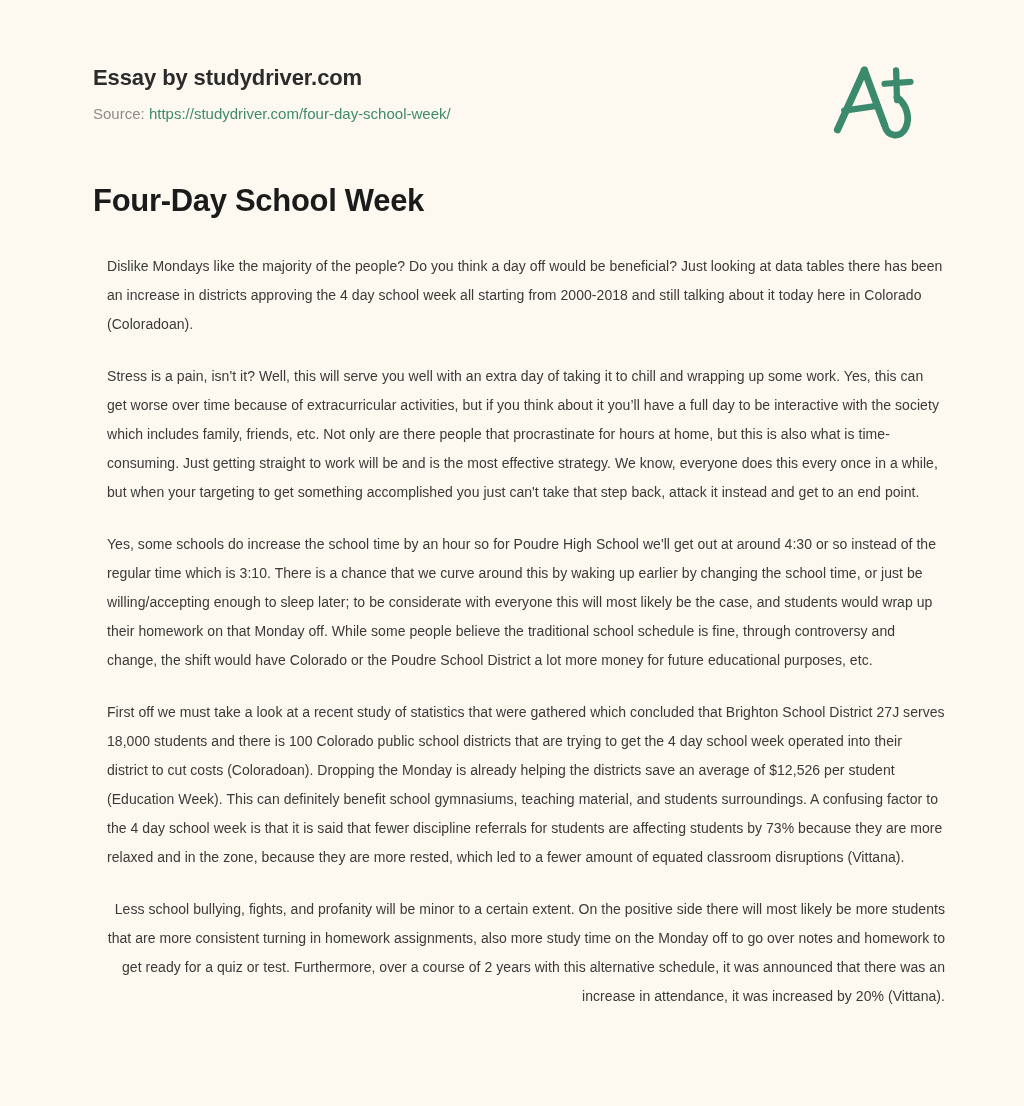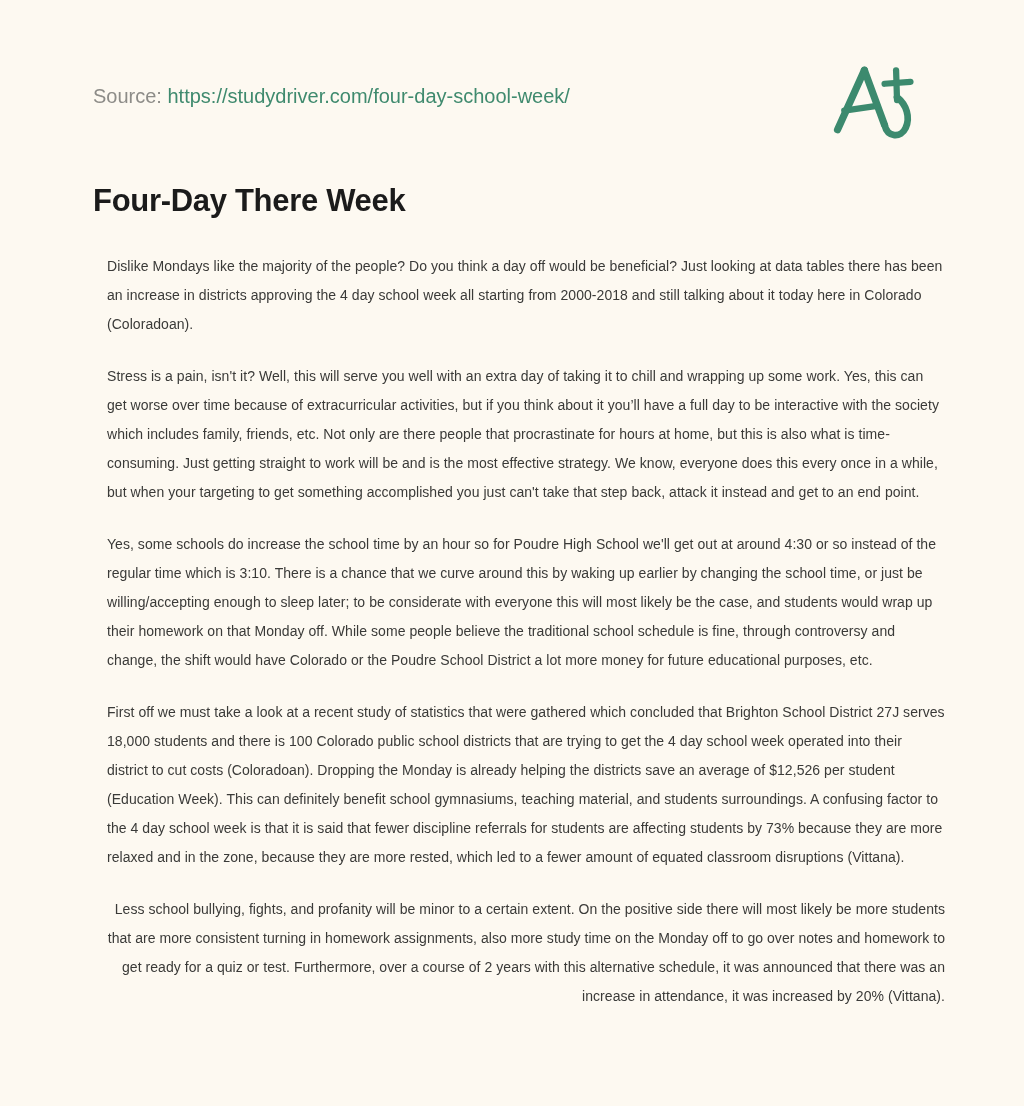--- a/index.html
+++ b/index.html
@@ -49,22 +49,22 @@
     font-size: 22px;
     font-weight: bold;
     color: #2b2b2b;
     letter-spacing: -0.1px;
     line-height: 1.25;
     margin: 0;
     white-space: nowrap;
   }
 
   .source-line {
-    margin-top: 19px;
-    font-size: 20px;
+    margin-top: 12px;
+    font-size: 15px;
     color: #8d8c88;
     line-height: 1.3;
     white-space: nowrap;
   }
 
   .source-link {
     color: #3f8a6e;
     text-decoration: none;
   }
 
@@ -110,20 +110,21 @@
 </style>
 </head>
 <body>
 
 <div class="page">
 
   <div class="header">
     <div class="header-inner">
 
       <div class="header-text">
+        <div class="brand-line">Essay by studydriver.com</div>
         <div class="source-line">
           <span>Source:</span>
           <a class="source-link" href="#">https://studydriver.com/four-day-school-week/</a>
         </div>
       </div>
 
       <svg class="logo" viewBox="0 0 100 100" aria-hidden="true">
         <g fill="none" stroke="#3c8a6e" stroke-linecap="round" stroke-linejoin="round">
           <path d="M12 79 L40 17" stroke-width="7.5"></path>
           <path d="M40 17 L61 74" stroke-width="7.5"></path>
@@ -131,21 +132,21 @@
           <path d="M61 74 C64 87, 78 88, 83 77 C88 66, 84 53, 74 45" stroke-width="7"></path>
           <path d="M73 17 L74 48" stroke-width="6.5"></path>
           <path d="M61 31 L88 29" stroke-width="6.5"></path>
         </g>
       </svg>
 
     </div>
   </div>
 
   <div class="article">
-    <h1 class="article-title">Four-Day There Week</h1>
+    <h1 class="article-title">Four-Day School Week</h1>
 
     <div class="article-body">
       <p>Dislike Mondays like the majority of the people? Do you think a day off would be beneficial? Just looking at data tables there has been an increase in districts approving the 4 day school week all starting from 2000-2018 and still talking about it today here in Colorado (Coloradoan).</p>
       <p>Stress is a pain, isn't it? Well, this will serve you well with an extra day of taking it to chill and wrapping up some work. Yes, this can get worse over time because of extracurricular activities, but if you think about it you’ll have a full day to be interactive with the society which includes family, friends, etc. Not only are there people that procrastinate for hours at home, but this is also what is time-consuming. Just getting straight to work will be and is the most effective strategy. We know, everyone does this every once in a while, but when your targeting to get something accomplished you just can't take that step back, attack it instead and get to an end point.</p>
       <p>Yes, some schools do increase the school time by an hour so for Poudre High School we'll get out at around 4:30 or so instead of the regular time which is 3:10. There is a chance that we curve around this by waking up earlier by changing the school time, or just be willing/accepting enough to sleep later; to be considerate with everyone this will most likely be the case, and students would wrap up their homework on that Monday off. While some people believe the traditional school schedule is fine, through controversy and change, the shift would have Colorado or the Poudre School District a lot more money for future educational purposes, etc.</p>
       <p>First off we must take a look at a recent study of statistics that were gathered which concluded that Brighton School District 27J serves 18,000 students and there is 100 Colorado public school districts that are trying to get the 4 day school week operated into their district to cut costs (Coloradoan). Dropping the Monday is already helping the districts save an average of $12,526 per student (Education Week). This can definitely benefit school gymnasiums, teaching material, and students surroundings. A confusing factor to the 4 day school week is that it is said that fewer discipline referrals for students are affecting students by 73% because they are more relaxed and in the zone, because they are more rested, which led to a fewer amount of equated classroom disruptions (Vittana).</p>
       <p>Less school bullying, fights, and profanity will be minor to a certain extent. On the positive side there will most likely be more students that are more consistent turning in homework assignments, also more study time on the Monday off to go over notes and homework to get ready for a quiz or test. Furthermore, over a course of 2 years with this alternative schedule, it was announced that there was an increase in attendance, it was increased by 20% (Vittana).</p>
 
     </div>
   </div>

